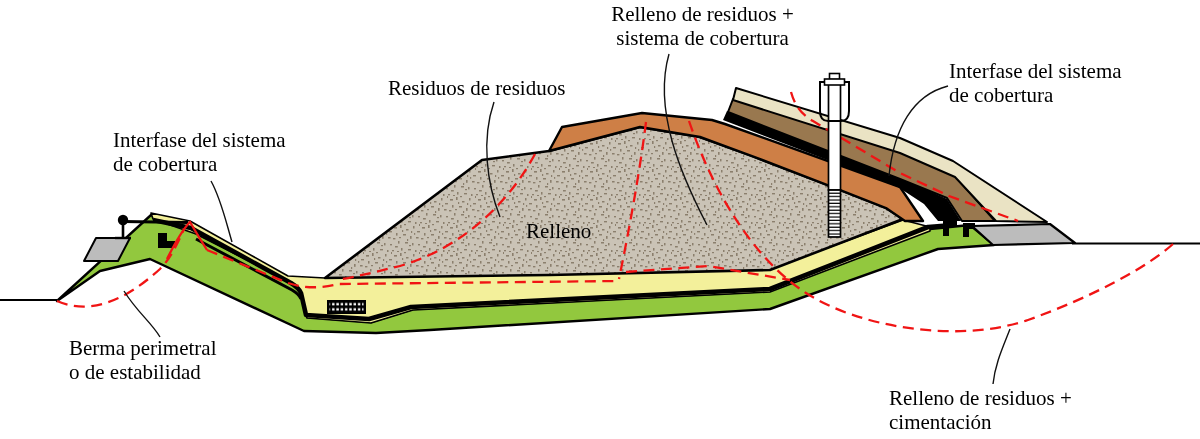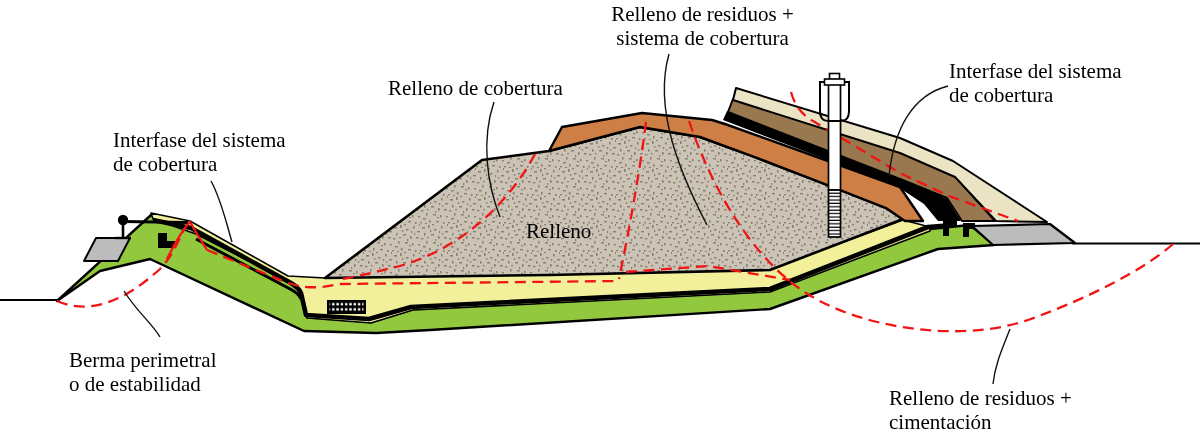--- a/index.html
+++ b/index.html
@@ -141,24 +141,24 @@
     <path d="M 669,54 C 653,110 681,175 707,225"></path>
     <path d="M 211,181 C 221,199 226,222 232,242"></path>
     <path d="M 948,86 C 913,95 894,128 889,176"></path>
     <path d="M 124,291 C 137,312 151,322 160,337"></path>
     <path d="M 1010,329 C 1003,347 995,364 993,384"></path>
   </g>
 </svg>
 
 <div class="lbl center" style="left:560px;top:2px;width:285px;">Relleno de residuos +
 sistema de cobertura</div>
-<div class="lbl" style="left:388px;top:76px;">Relleno de cobertura</div>
+<div class="lbl" style="left:388px;top:76px;">Residuos de residuos</div>
 <div class="lbl" style="left:113px;top:128px;">Interfase del sistema
 de cobertura</div>
 <div class="lbl" style="left:949px;top:59px;">Interfase del sistema
 de cobertura</div>
 <div class="lbl" style="left:526px;top:219px;">Relleno</div>
-<div class="lbl" style="left:69px;top:348px;">Berma perimetral
+<div class="lbl" style="left:69px;top:336px;">Berma perimetral
 o de estabilidad</div>
 <div class="lbl" style="left:889px;top:386px;">Relleno de residuos +
 cimentación</div>
 
 </div>
 
 </body></html>

